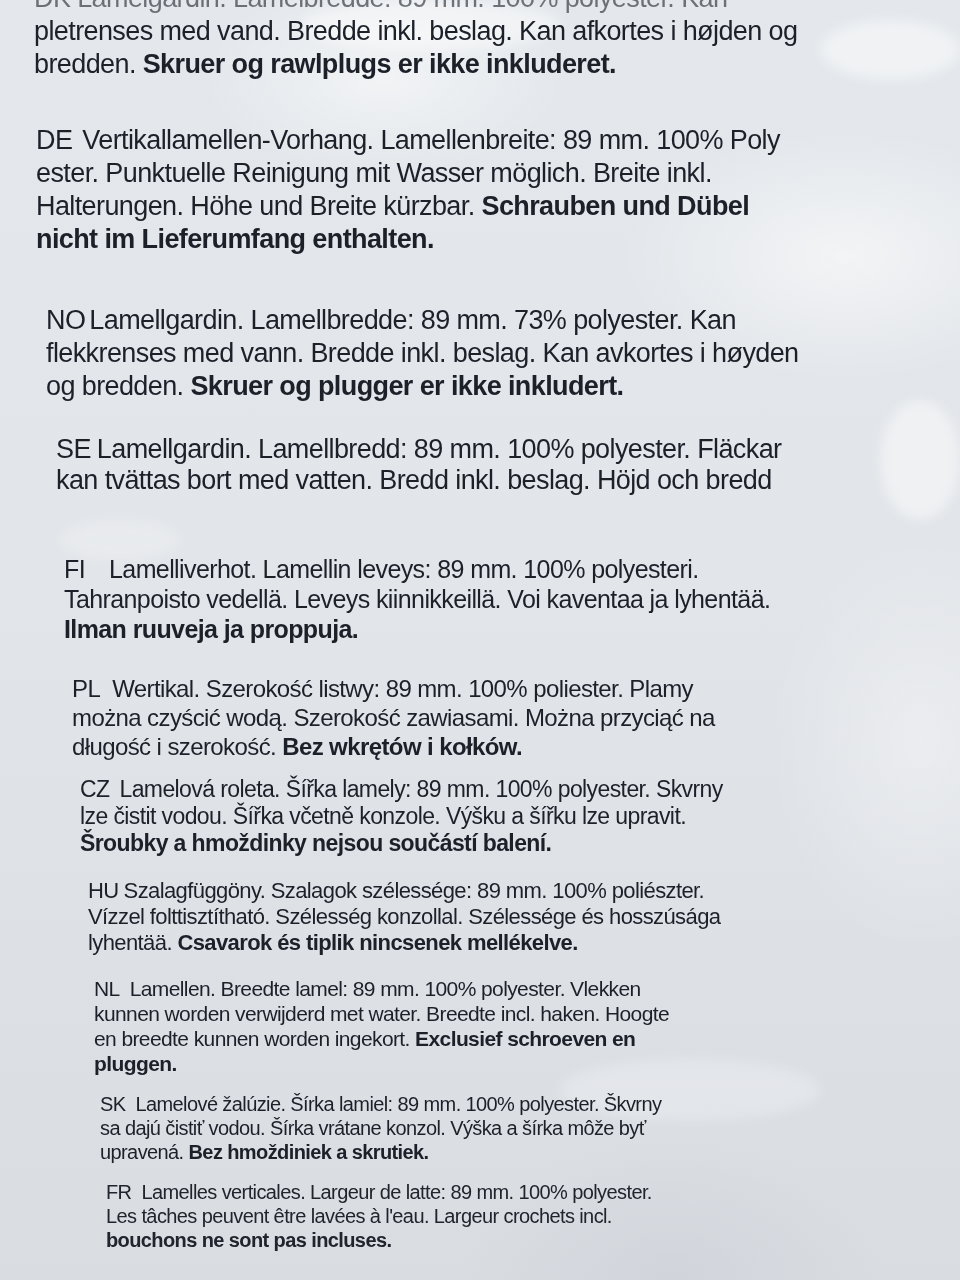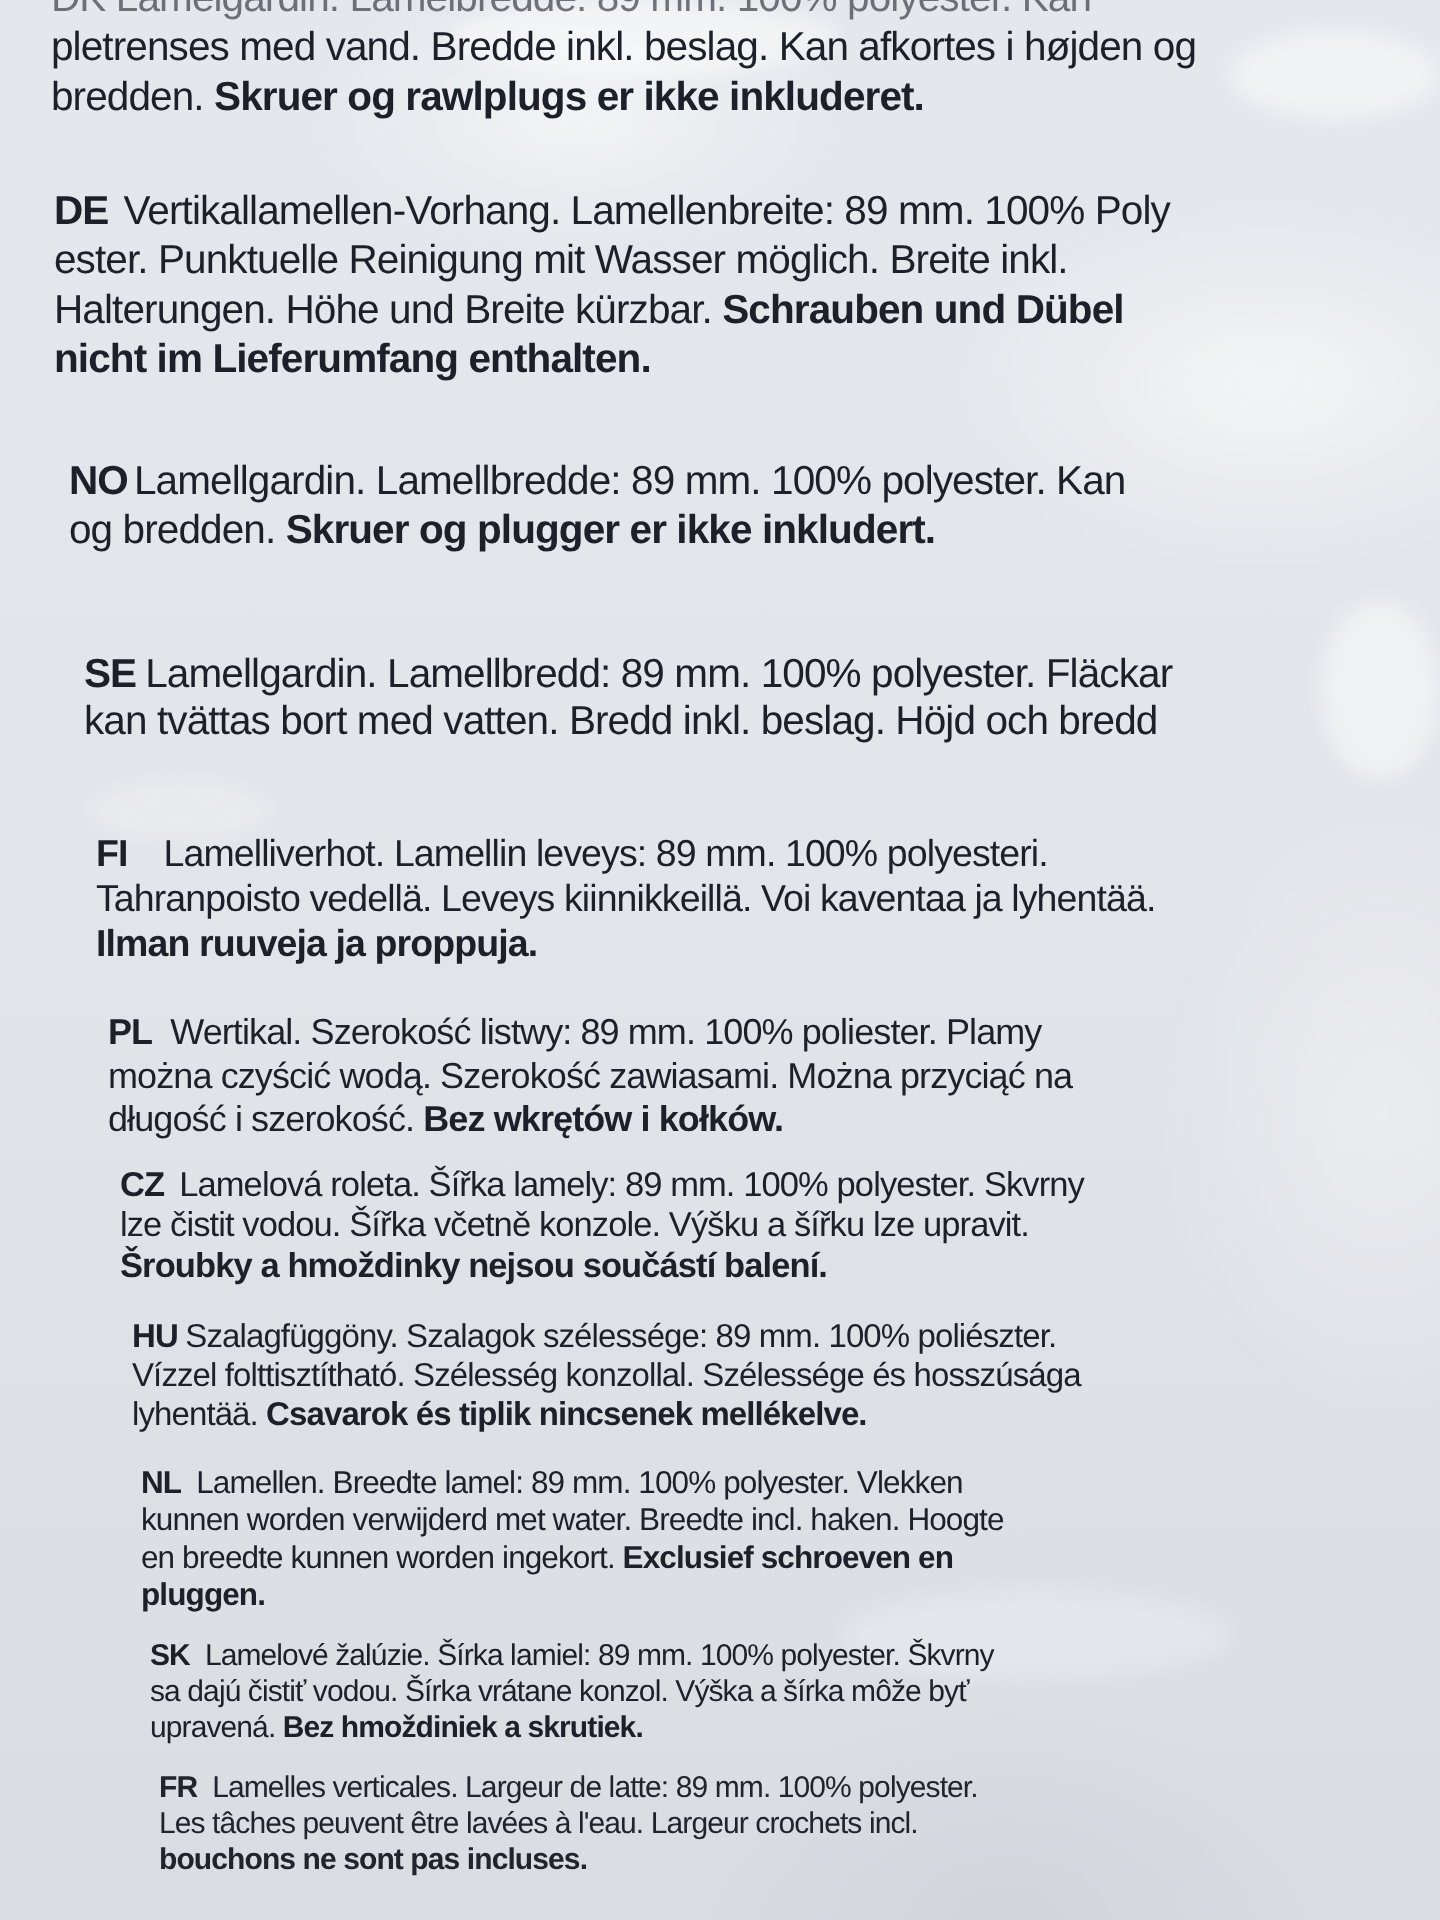--- a/index.html
+++ b/index.html
@@ -35,21 +35,21 @@
     .block {
       position: absolute;
       font-size: 27px;
       line-height: 33px;
       letter-spacing: -0.6px;
       white-space: nowrap;
       color: #1c2029;
     }
     .block .line { display: block; }
     .code {
-      font-weight: bold;
+      font-weight: normal;
       margin-right: 10px;
     }
     .bold { font-weight: bold; }
   </style>
 </head>
 <body>
 
 <div class="package">
   <div class="glare" style="left:300px;top:0px;width:260px;height:50px;"></div>
   <div class="glare" style="left:820px;top:20px;width:140px;height:60px;"></div>
@@ -79,21 +79,24 @@
     <span class="line">
       <span>Halterungen. Höhe und Breite kürzbar. </span><span class="bold">Schrauben und Dübel</span>
     </span>
     <span class="line">
       <span class="bold">nicht im Lieferumfang enthalten.</span>
     </span>
   </div>
 
   <div class="block" style="left:46px; top:304px;">
     <span class="line">
-      <span class="code" style="margin-right:4px;">NO</span><span>Lamellgardin. Lamellbredde: 89 mm. 100% polyester. Kan</span>
+      <span class="code" style="margin-right:4px;">NO</span><span>Lamellgardin. Lamellbredde: 89 mm. 73% polyester. Kan</span>
+    </span>
+    <span class="line">
+      <span>flekkrenses med vann. Bredde inkl. beslag. Kan avkortes i høyden</span>
     </span>
     <span class="line">
       <span>og bredden. </span><span class="bold">Skruer og plugger er ikke inkludert.</span>
     </span>
   </div>
 
   <div class="block" style="left:56px; top:434px; line-height:31px;">
     <span class="line">
       <span class="code" style="margin-right:6px;">SE</span><span>Lamellgardin. Lamellbredd: 89 mm. 100% polyester. Fläckar</span>
     </span>

